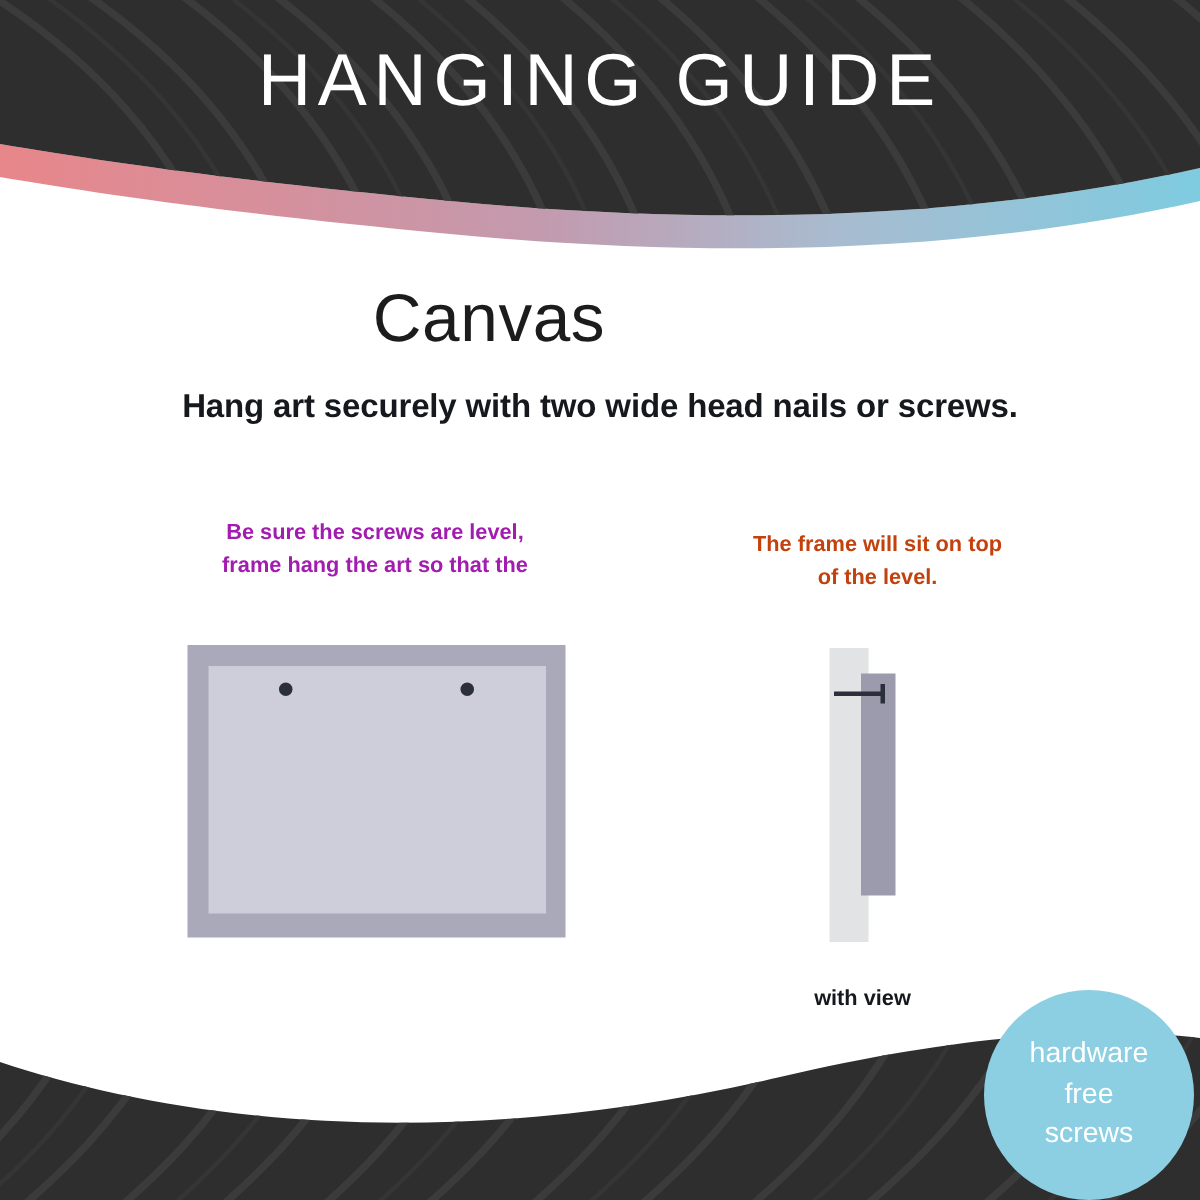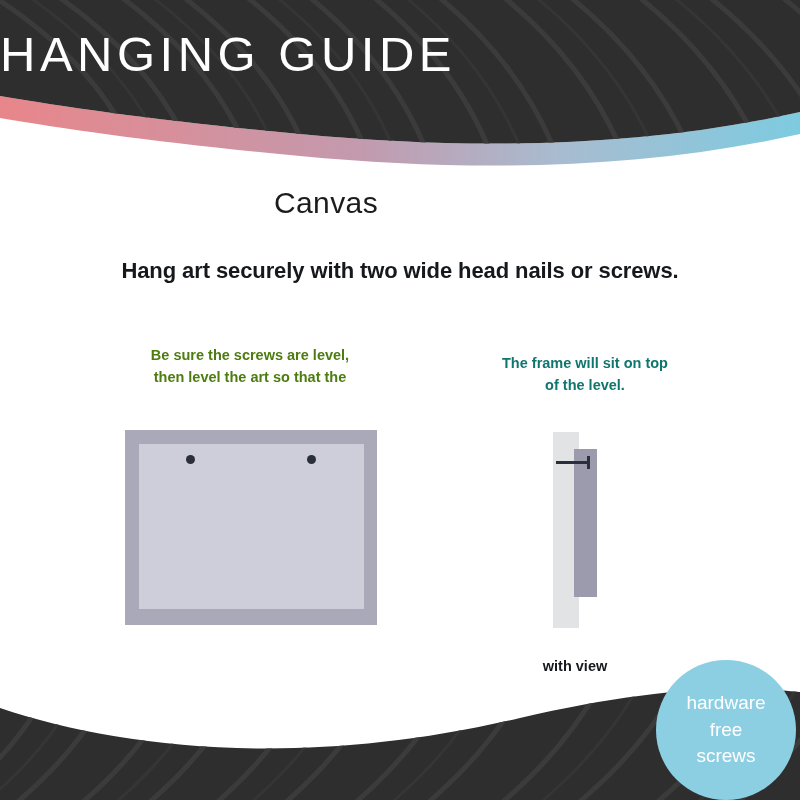--- a/index.html
+++ b/index.html
@@ -42,39 +42,39 @@
     width: 100%;
     height: 100%;
   }
 
   
   .page-title {
     position: absolute;
     left: 0;
     top: 30px;
     width: 800px;
-    text-align: left;
+    text-align: center;
     color: #ffffff;
     font-size: 49px;
     letter-spacing: 4.5px;
     font-weight: 400;
     line-height: 1;
     font-family: "Liberation Sans", sans-serif;
     z-index: 5;
     white-space: nowrap;
   }
 
   
   .product-name {
     position: absolute;
     left: 0;
     top: 185px;
     width: 652px;
     text-align: center;
-    font-size: 30px;
+    font-size: 45px;
     color: #1c1c1c;
     font-weight: 400;
     letter-spacing: 0.4px;
     line-height: 1.2;
   }
   .lead-text {
     position: absolute;
     left: 0;
     top: 258px;
     width: 800px;
@@ -87,32 +87,32 @@
 
   
   .caption-left {
     position: absolute;
     left: 90px;
     top: 344px;
     width: 320px;
     text-align: center;
     font-size: 14.5px;
     font-weight: 700;
-    color: #4d7c0f;
+    color: #a21caf;
     line-height: 1.55;
   }
   .caption-right {
     position: absolute;
     left: 445px;
     top: 352px;
     width: 280px;
     text-align: center;
     font-size: 14.5px;
     font-weight: 700;
-    color: #0f766e;
+    color: #c2410c;
     line-height: 1.55;
   }
   .caption-left .cap-line,
   .caption-right .cap-line {
     display: block;
   }
 
   
   .front-view {
     position: absolute;
@@ -268,21 +268,21 @@
   </div>
 
   <div class="page-title">HANGING GUIDE</div>
 
   <div class="product-name">Canvas</div>
 
   <div class="lead-text">Hang art securely with two wide head nails or screws.</div>
 
   <div class="caption-left">
     <span class="cap-line">Be sure the screws are level,</span>
-    <span class="cap-line">then level the art so that the</span>
+    <span class="cap-line">frame hang the art so that the</span>
   </div>
 
   <div class="caption-right">
     <span class="cap-line">The frame will sit on top</span>
     <span class="cap-line">of the level.</span>
   </div>
 
   <div class="front-view">
     <div class="front-view-inner"></div>
   </div>

